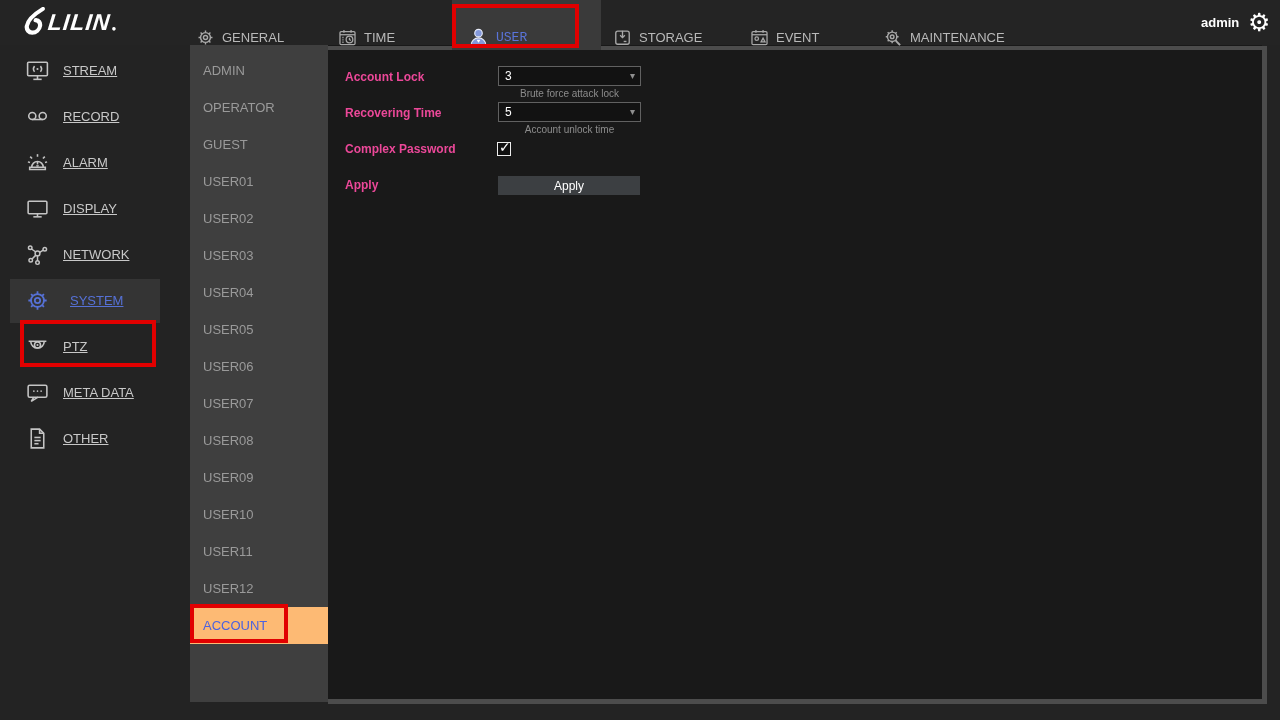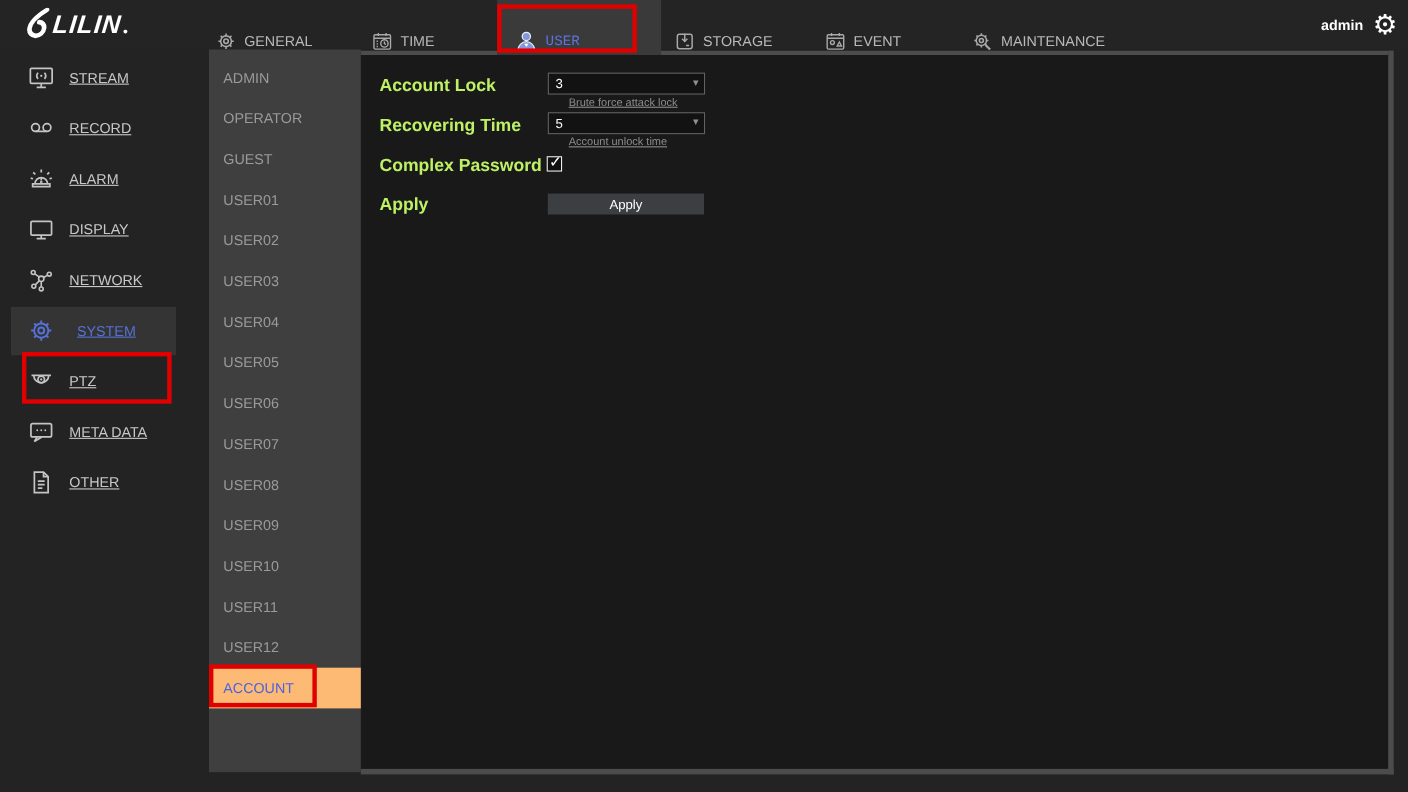--- a/index.html
+++ b/index.html
@@ -48,27 +48,27 @@
   .sub-item { height:37px; line-height:37px; padding-left:13px; color:#9a9a9a; font-size:13px; cursor:pointer; }
   .sub-item.active { background:#fdba74; color:#4c62e0; }
 
   
   .hlbox { position:absolute; border:4px solid #e10000; z-index:10; pointer-events:none; }
   .hl-user    { left:452px; top:4px;   width:127px; height:44px; }
   .hl-system  { left:20px;  top:320px; width:136px; height:47px; }
   .hl-account { left:190px; top:604px; width:98px;  height:39px; }
 
   
-  .frm-label { position:absolute; left:345px; color:#bef264; font-size:16px; font-weight:bold; z-index:3; }
+  .frm-label { position:absolute; left:345px; color:#ec4899; font-size:12px; font-weight:bold; z-index:3; }
   .dropdown { position:absolute; left:498px; width:143px; height:20px; background:#121212;
               border:1px solid #616161; color:#ffffff; font-size:12px; display:flex; align-items:center;
               padding-left:6px; cursor:pointer; z-index:3; }
   .dd-caret { position:absolute; right:5px; top:3px; color:#8f8f8f; font-size:10px;
               font-family:"DejaVu Sans",sans-serif; }
-  .hint { position:absolute; left:517px; width:143px; text-align:left; color:#8c8c8c; font-size:10px; z-index:3;text-decoration:underline; }
+  .hint { position:absolute; left:498px; width:143px; text-align:center; color:#8c8c8c; font-size:10px; z-index:3; }
   .checkbox { position:absolute; left:497px; top:142px; width:14px; height:14px; background:#101010;
               border:1px solid #ededed; cursor:pointer; z-index:3; }
   .checkbox .chk { position:absolute; left:1px; top:-4px; color:#ffffff; font-size:14px; font-weight:bold; }
   .apply-btn { position:absolute; left:498px; top:176px; width:142px; height:19px; background:#3c3f42;
                color:#ffffff; font-size:12px; display:flex; align-items:center; justify-content:center;
                cursor:pointer; z-index:3; }
 
   svg { display:block; }
 </style>
 </head>

